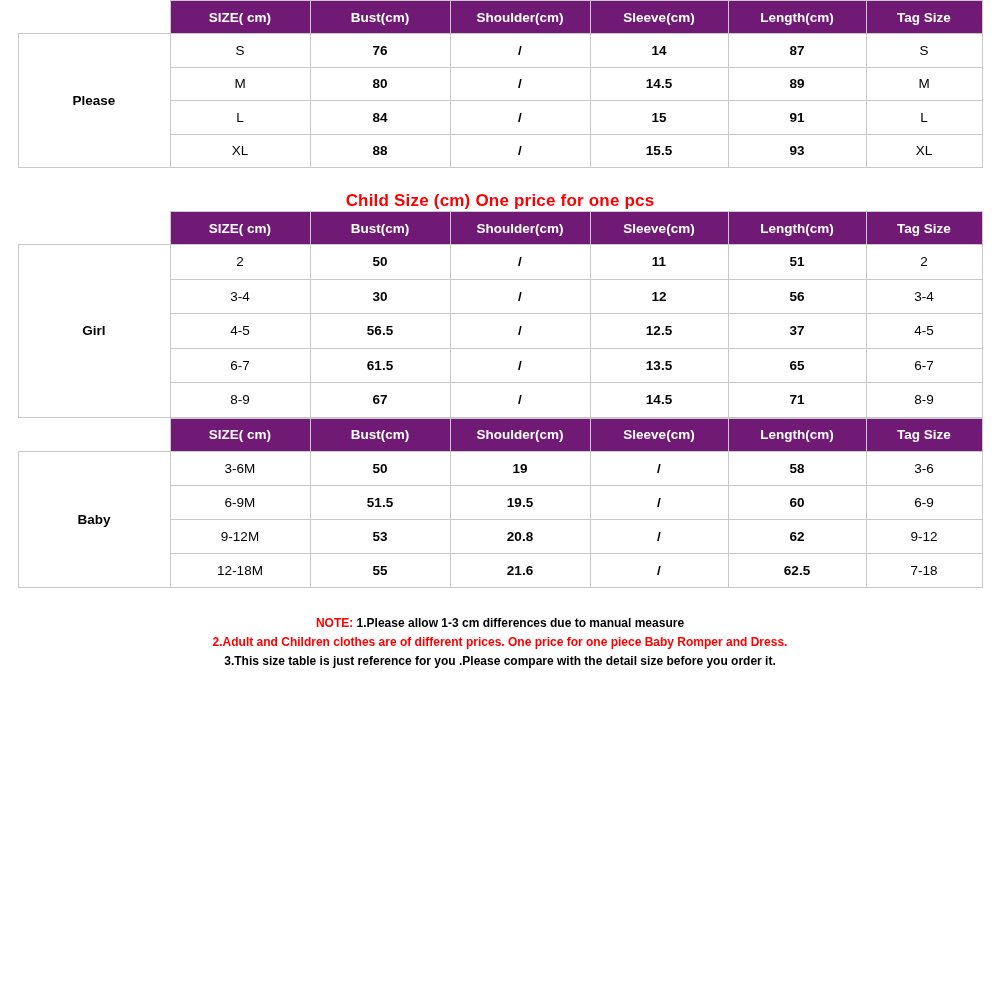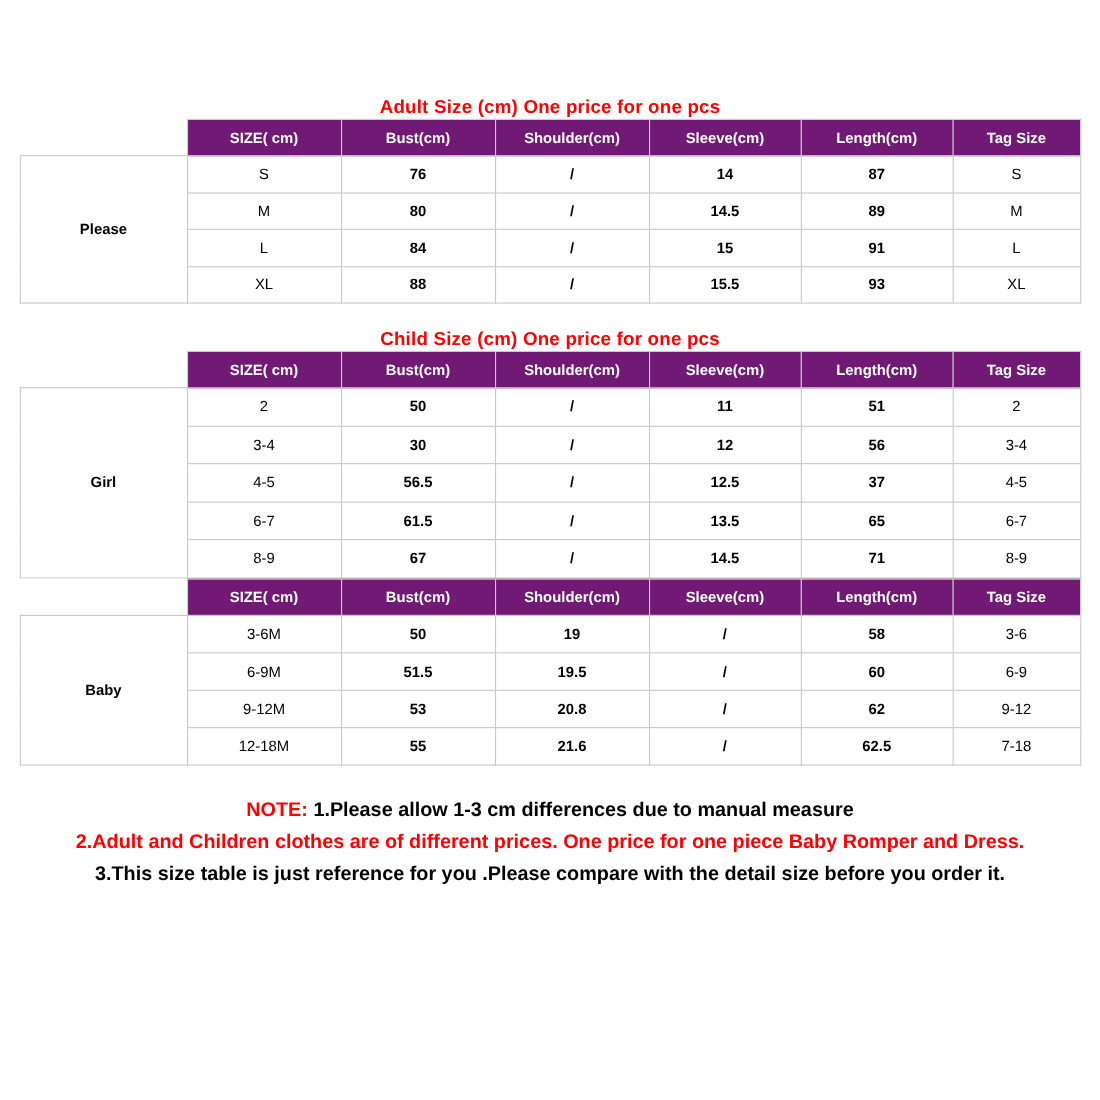--- a/index.html
+++ b/index.html
@@ -83,31 +83,30 @@
   .tbl-adult tbody td { height: 33.5px; }
   .tbl-child tbody td { height: 34.5px; }
   .tbl-baby  tbody td { height: 34px; }
 
   .notes {
     margin: 0;
     padding-top: 26px;
     text-align: center;
     line-height: 1.62;
   }
-  .note-line { font-size: 18px; font-weight: bold; }
+  .note-line { font-size: 12px; font-weight: bold; }
   .note-red { color: #ff0000; }
   .note-black { color: #000000; }
   .note-label { color: #ff0000; font-weight: bold; }
 </style>
 </head>
 <body>
 
 <div class="page">
 
-  <div class="section-title" id="title-adult">Adult Size  (cm) One price for one pcs</div>
 
   <table class="size-table tbl-adult">
     <colgroup>
       <col class="c-group">
         <col class="c-size">
         <col class="c-bust">
         <col class="c-shoulder">
         <col class="c-sleeve">
         <col class="c-length">
         <col class="c-tag">

